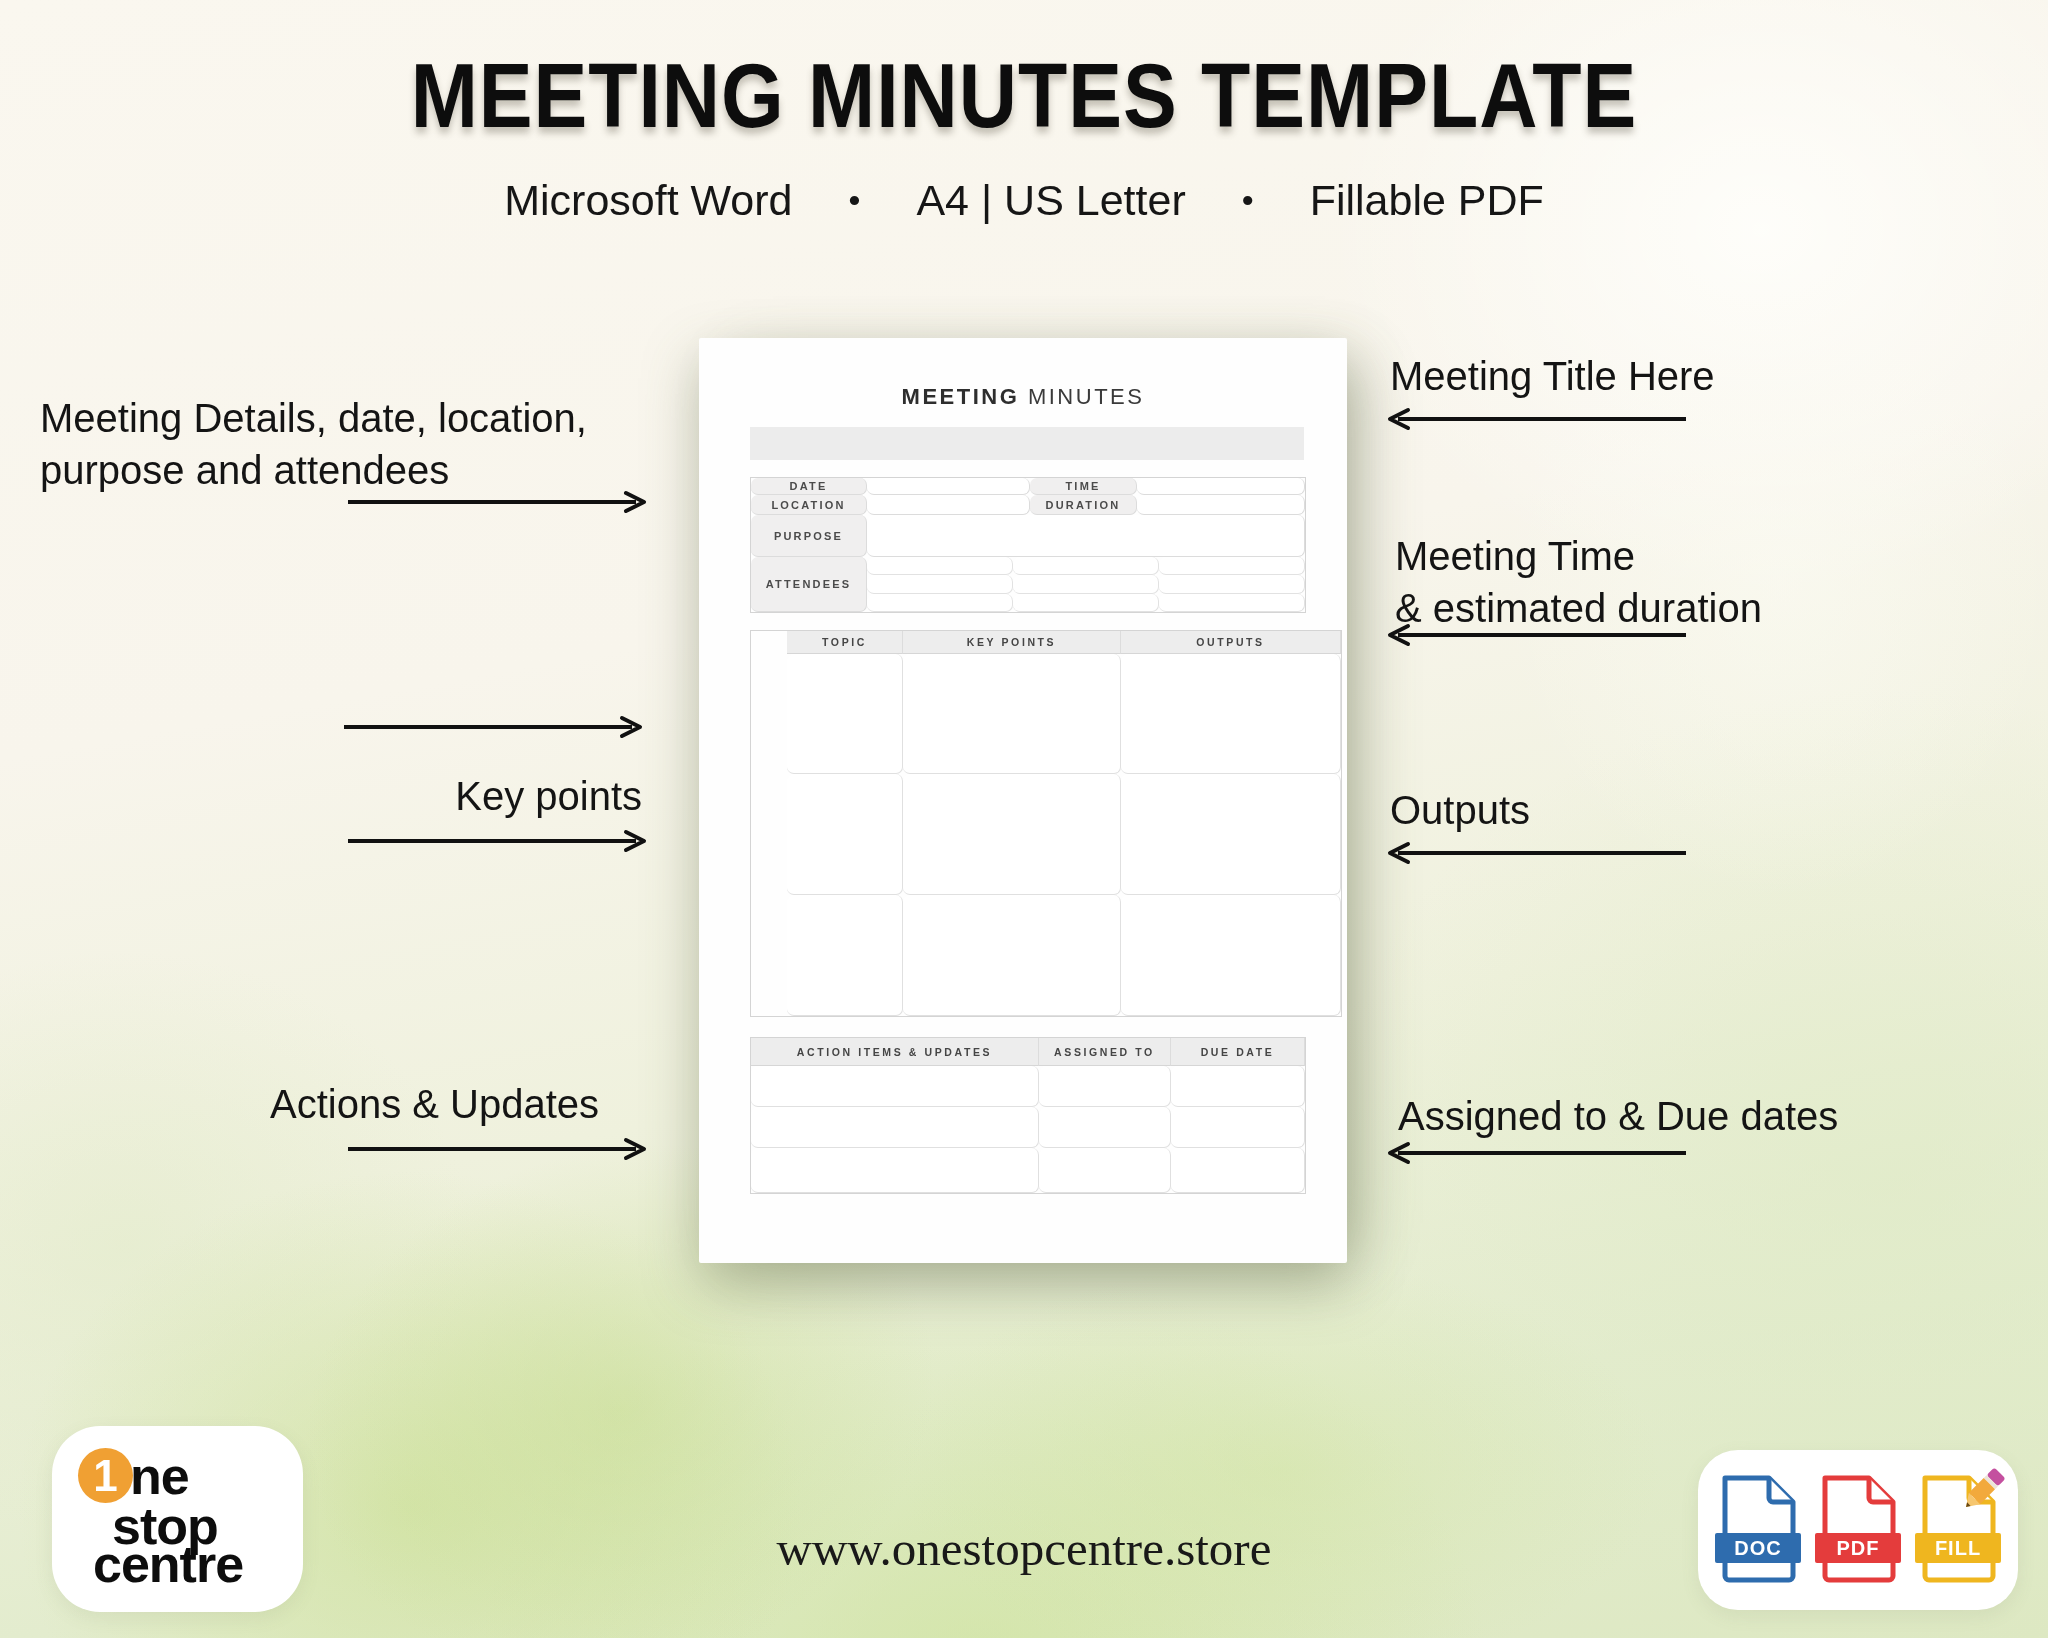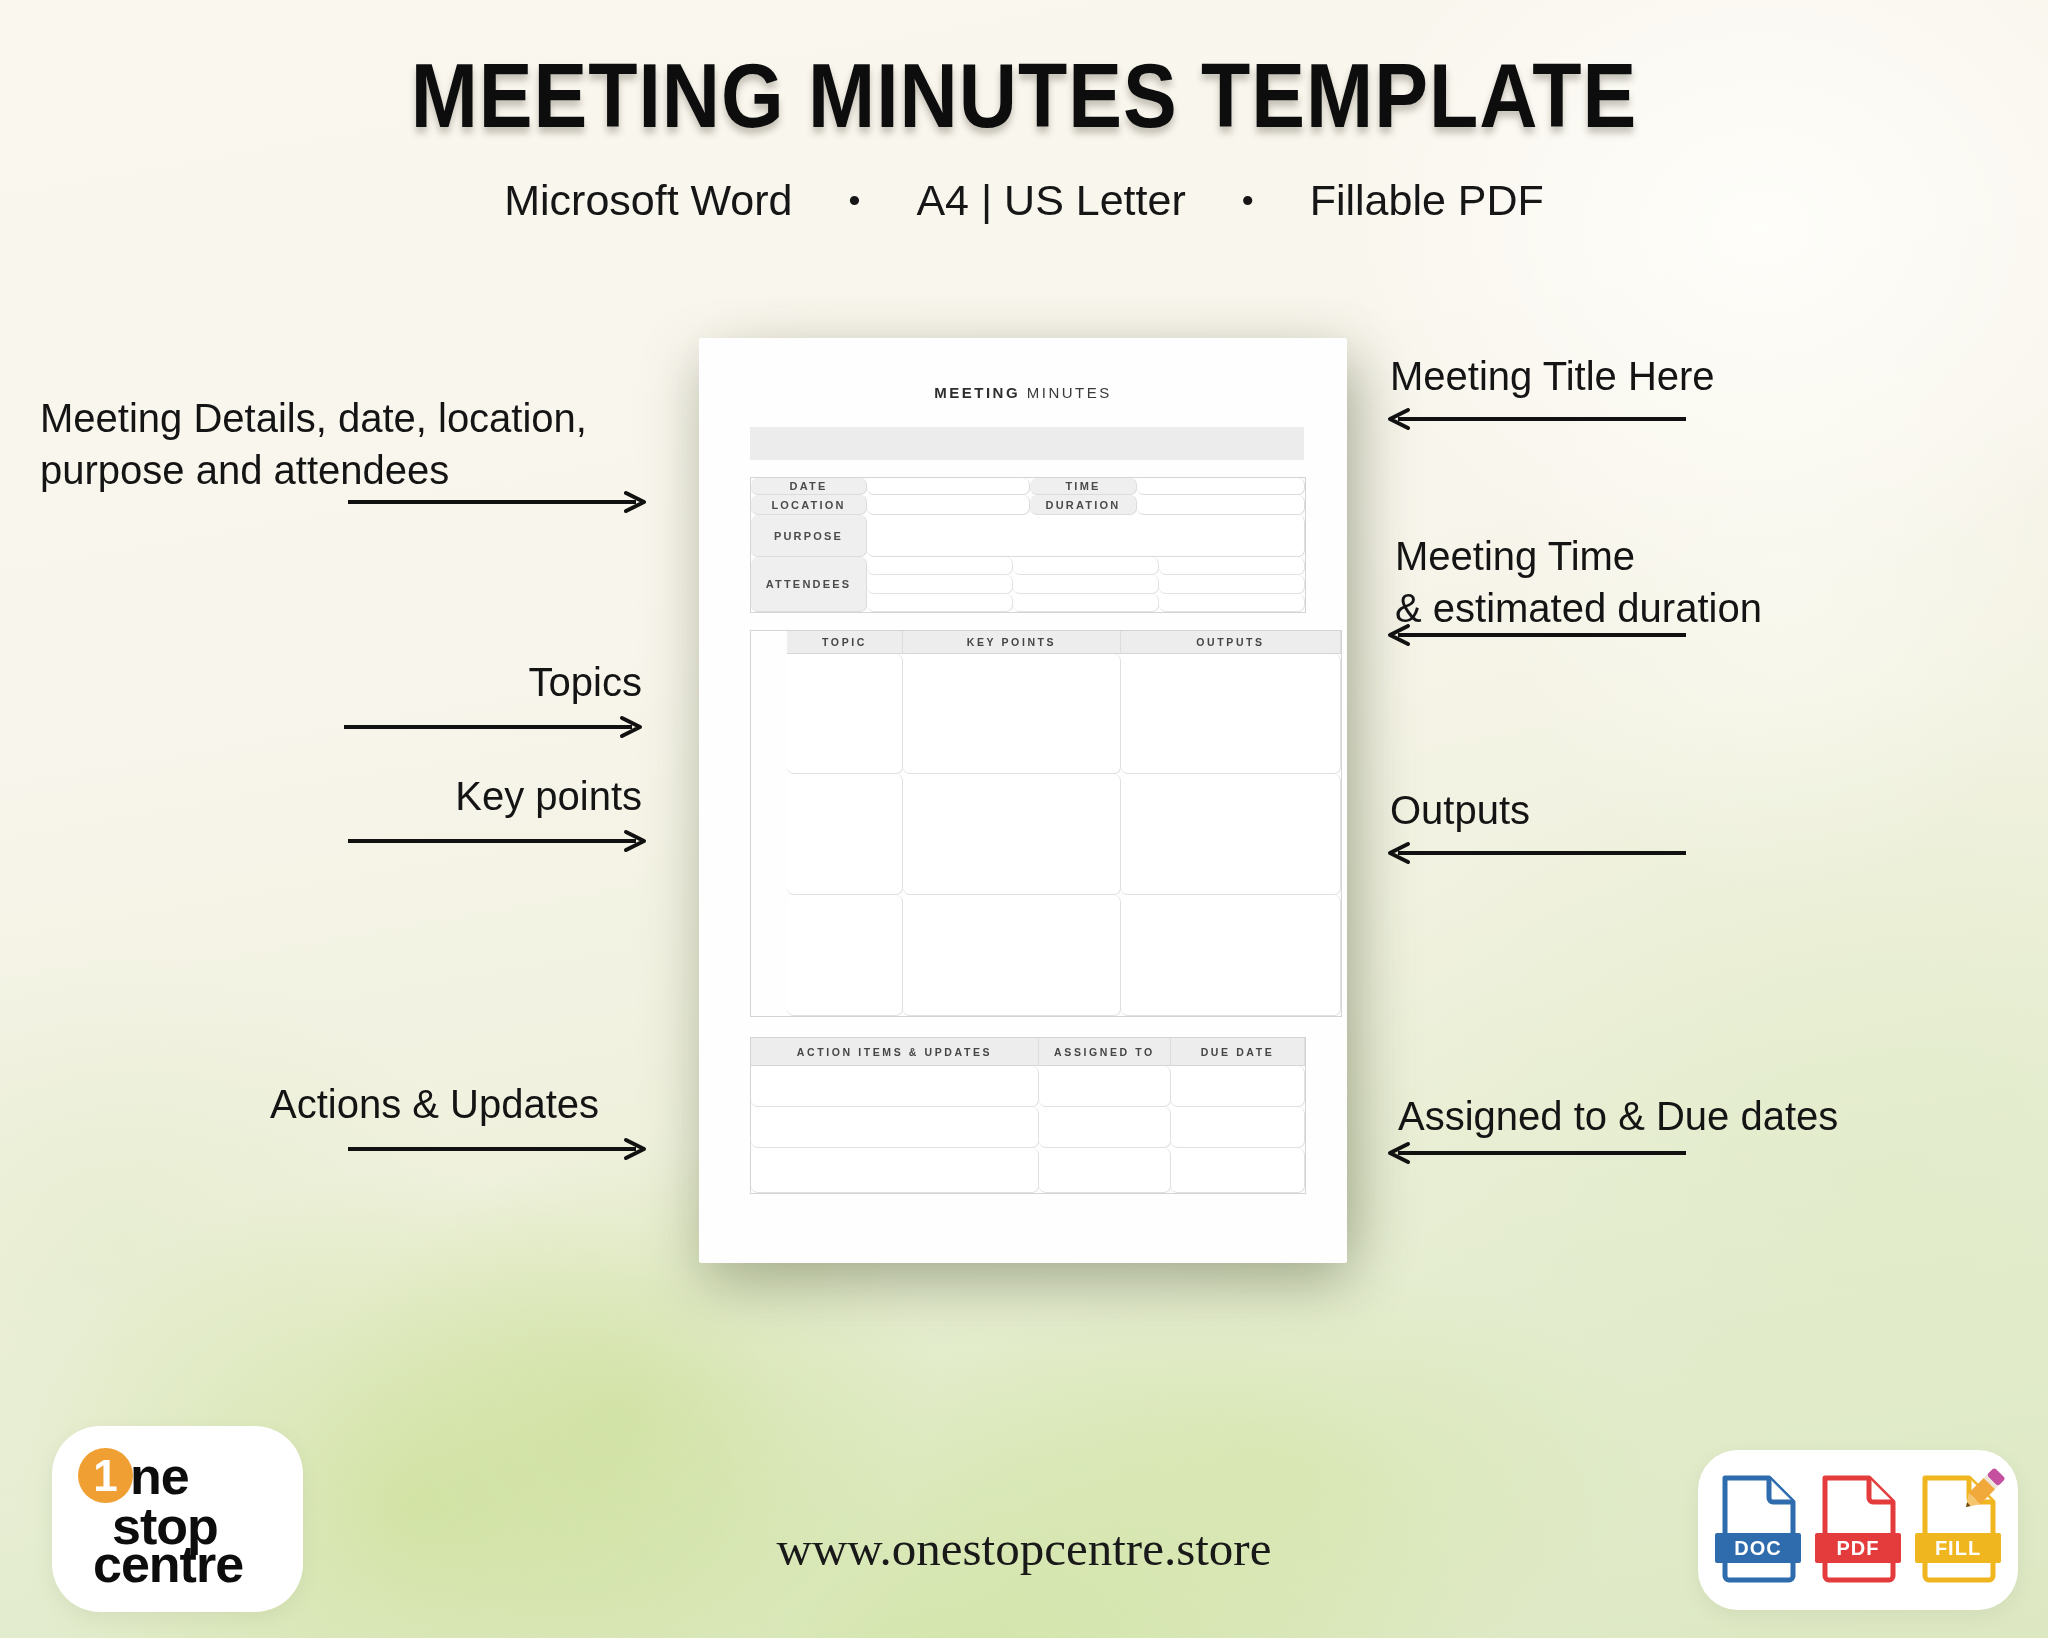--- a/index.html
+++ b/index.html
@@ -32,21 +32,21 @@
     font-size:43px; font-weight:400; color:#161616;
   }
   .subtitle .dot{font-size:34px; line-height:43px;}
 
   
   .page{
     position:absolute; left:699px; top:338px; width:648px; height:925px;
     background:#fefefe; border-radius:2px;
     box-shadow:0 22px 55px rgba(95,105,70,.38), 26px 8px 60px -18px rgba(95,105,70,.30);
   }
-  .doc-title{position:absolute;left:0;right:0;top:46px;text-align:center;font-size:15px;letter-spacing:2.5px;color:#2e2e2e;}
+  .doc-title{position:absolute;left:0;right:0;top:46px;text-align:center;font-size:22px;letter-spacing:2.5px;color:#2e2e2e;}
   .doc-title .b{font-weight:700;}
   .doc-title .r{font-weight:400;color:#3a3a3a;}
   .doc-banner{position:absolute;left:51px;top:89px;width:554px;height:33px;background:#ececec;}
 
   .dcell{box-sizing:border-box;border-right:1px solid #dcdcdc;border-bottom:1px solid #dcdcdc;border-radius:7px;}
   .lab{background:#f0efef;display:flex;align-items:center;justify-content:center;
        font-size:11px;font-weight:700;letter-spacing:2.2px;color:#4b4b4b;}
   .val{background:#fff;}
 
   .details{position:absolute;left:51px;top:139px;width:554px;height:134px;
@@ -183,23 +183,20 @@
 
   <div class="ann center" style="left:40px;top:392px;width:620px;">
     <div>Meeting Details, date, location,</div>
     <div>purpose and attendees</div>
   </div>
   <svg class="arrow" style="left:346px;top:489px;" viewBox="0 0 304 26">
     <path d="M2 13 H290" stroke="#111" stroke-width="4"></path>
     <path d="M280 4 L298 13 L280 22" fill="none" stroke="#111" stroke-width="4" stroke-linecap="round" stroke-linejoin="round"></path>
   </svg>
 
-  <div class="ann right" style="left:342px;top:656px;width:300px;">
-    <div>Topics</div>
-  </div>
   <svg class="arrow" style="left:342px;top:714px;" viewBox="0 0 304 26">
     <path d="M2 13 H290" stroke="#111" stroke-width="4"></path>
     <path d="M280 4 L298 13 L280 22" fill="none" stroke="#111" stroke-width="4" stroke-linecap="round" stroke-linejoin="round"></path>
   </svg>
 
   <div class="ann right" style="left:342px;top:770px;width:300px;">
     <div>Key points</div>
   </div>
   <svg class="arrow" style="left:346px;top:828px;" viewBox="0 0 304 26">
     <path d="M2 13 H290" stroke="#111" stroke-width="4"></path>

